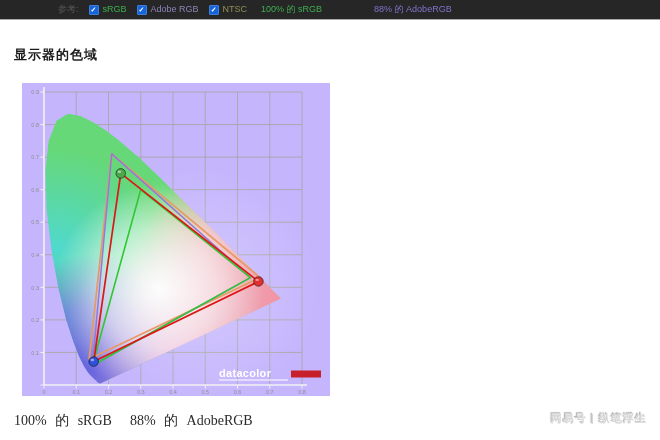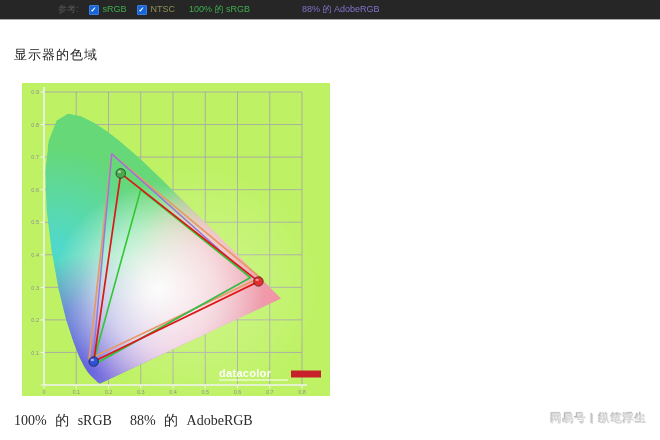--- a/index.html
+++ b/index.html
@@ -17,25 +17,25 @@
   .cb{display:inline-flex;align-items:center;margin-left:10px;cursor:pointer;}
   .cb-box{
     width:8px;height:8px;background:#1565d8;border:1px solid #3d7de0;border-radius:1px;
     color:#fff;font-size:7px;line-height:8px;text-align:center;display:inline-block;
     margin-right:4px;font-weight:bold;
   }
   .stat1{margin-left:14px;}
   .stat2{margin-left:52px;}
   
   .heading{
-    position:absolute;left:14px;top:46px;font-size:13px;color:#1c1c1c;letter-spacing:1px;
+    position:absolute;left:14px;top:46px;font-size:13px;color:#1c1c1c;letter-spacing:1px;font-weight:bold;
   }
   
   .chart-wrap{
-    position:absolute;left:22px;top:83px;width:308px;height:313px;background:#bef264;
+    position:absolute;left:22px;top:83px;width:308px;height:313px;background:#c4b5fd;
   }
   
   .caption{
     position:absolute;left:14px;top:412px;display:flex;gap:18px;
     font-family:"Liberation Serif",serif;font-size:14px;color:#2a2a2a;word-spacing:5px;
   }
   
   .watermark{
     position:absolute;right:13px;top:411px;font-size:11px;font-weight:bold;
     color:#d6d6d6;letter-spacing:1px;
@@ -46,20 +46,24 @@
 <body>
 
 <div class="topbar">
   <span class="ref-label">参考:</span>
 
   <label class="cb">
     <span class="cb-box">✓</span>
     <span style="color: rgb(63, 174, 76);">sRGB</span>
   </label>
 
+  <label class="cb">
+    <span class="cb-box">✓</span>
+    <span style="color: rgb(142, 132, 184);">Adobe RGB</span>
+  </label>
 
   <label class="cb">
     <span class="cb-box">✓</span>
     <span style="color: rgb(143, 143, 85);">NTSC</span>
   </label>
 
   <span class="stat1" style="color: rgb(63, 174, 79);">100% 的 sRGB</span>
   <span class="stat2" style="color: rgb(127, 116, 204);">88% 的 AdobeRGB</span>
 </div>
 

